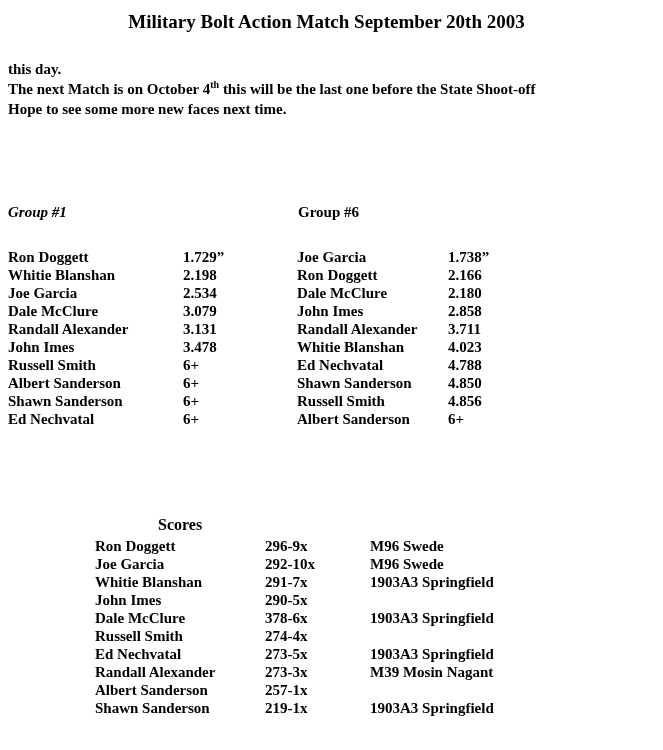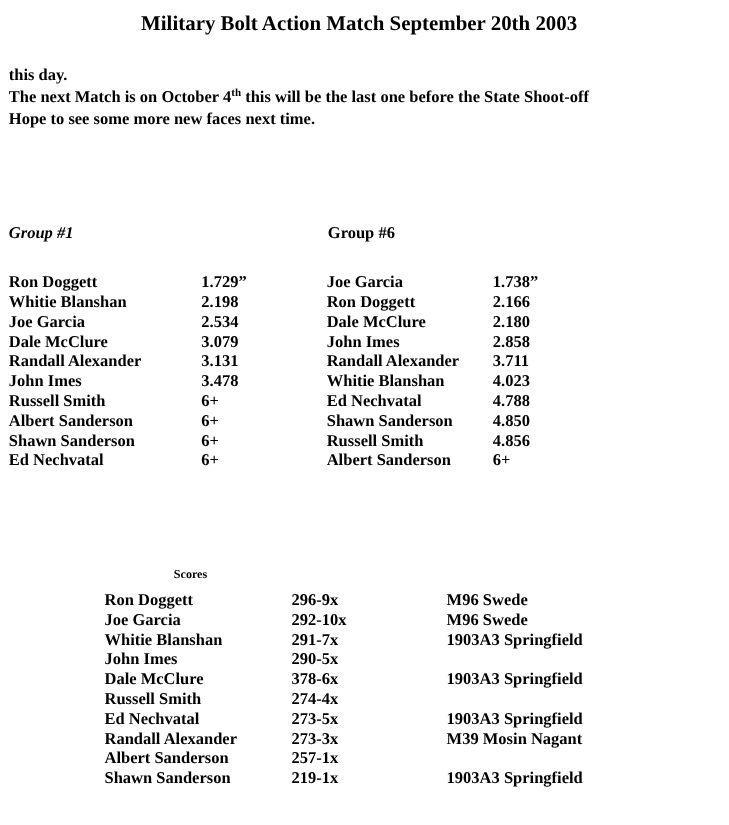--- a/index.html
+++ b/index.html
@@ -59,36 +59,36 @@
     display: flex;
     line-height: 18px;
   }
   #group1-table .gname { width: 175px; }
   #group2-table .gname { width: 151px; }
   .gsize { flex: 1; }
   .scores-heading {
     position: absolute;
     top: 516px;
     left: 158px;
-    font-size: 11px;
+    font-size: 16px;
   }
   .scores-table {
     position: absolute;
     top: 537px;
     left: 95px;
     width: 560px;
     font-size: 15px;
   }
   .srow {
     display: flex;
     line-height: 18px;
   }
   .sname { width: 170px; }
   .sscore { width: 105px; }
-  .srifle { flex: 1; margin-left: 36px; }
+  .srifle { flex: 1; }
 </style>
 </head>
 <body>
 
 <div id="page">
 
   <div class="title">Military Bolt Action Match September 20th 2003</div>
 
   <div class="intro">
     <div class="line">this day.</div>

